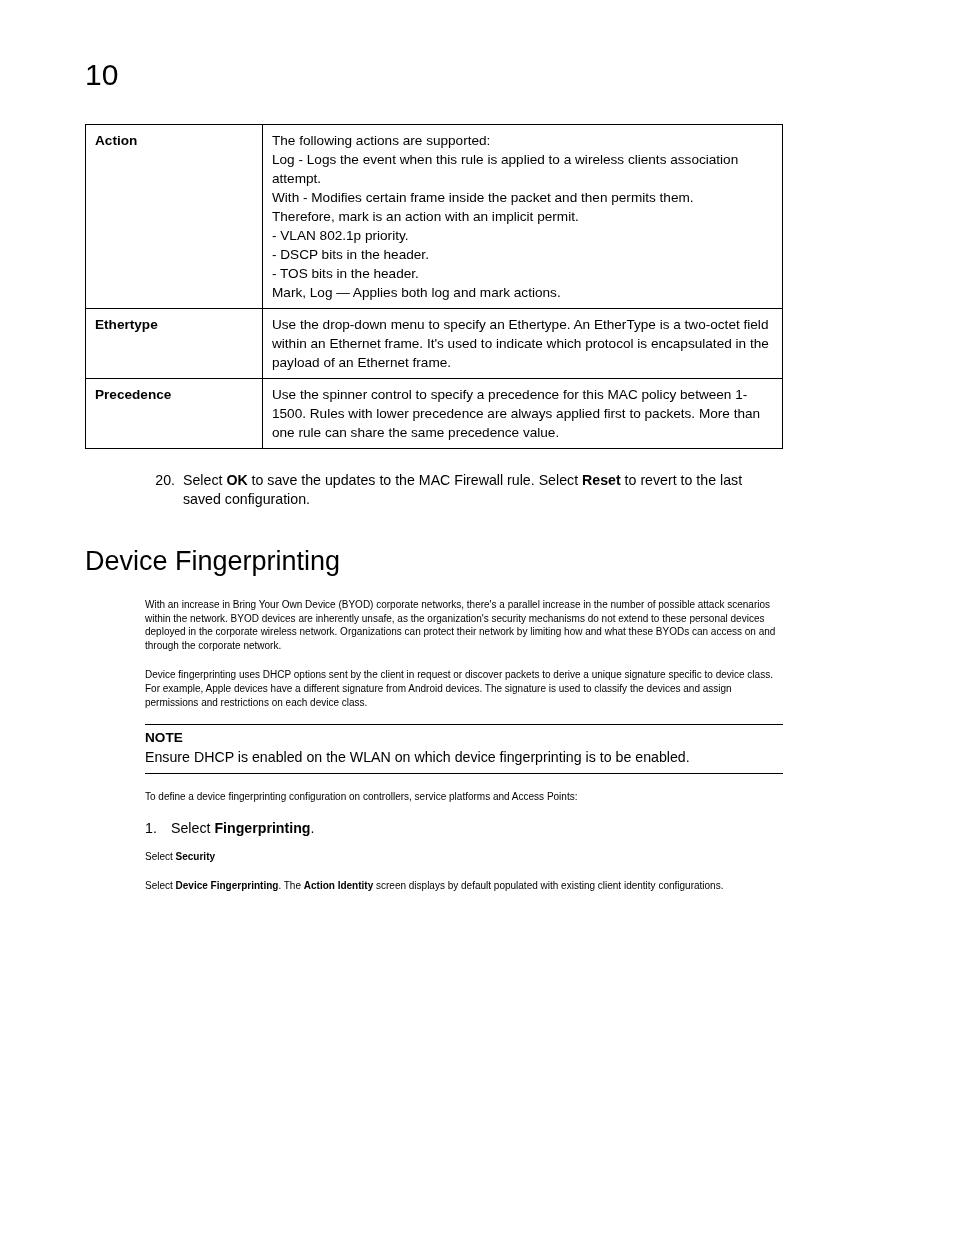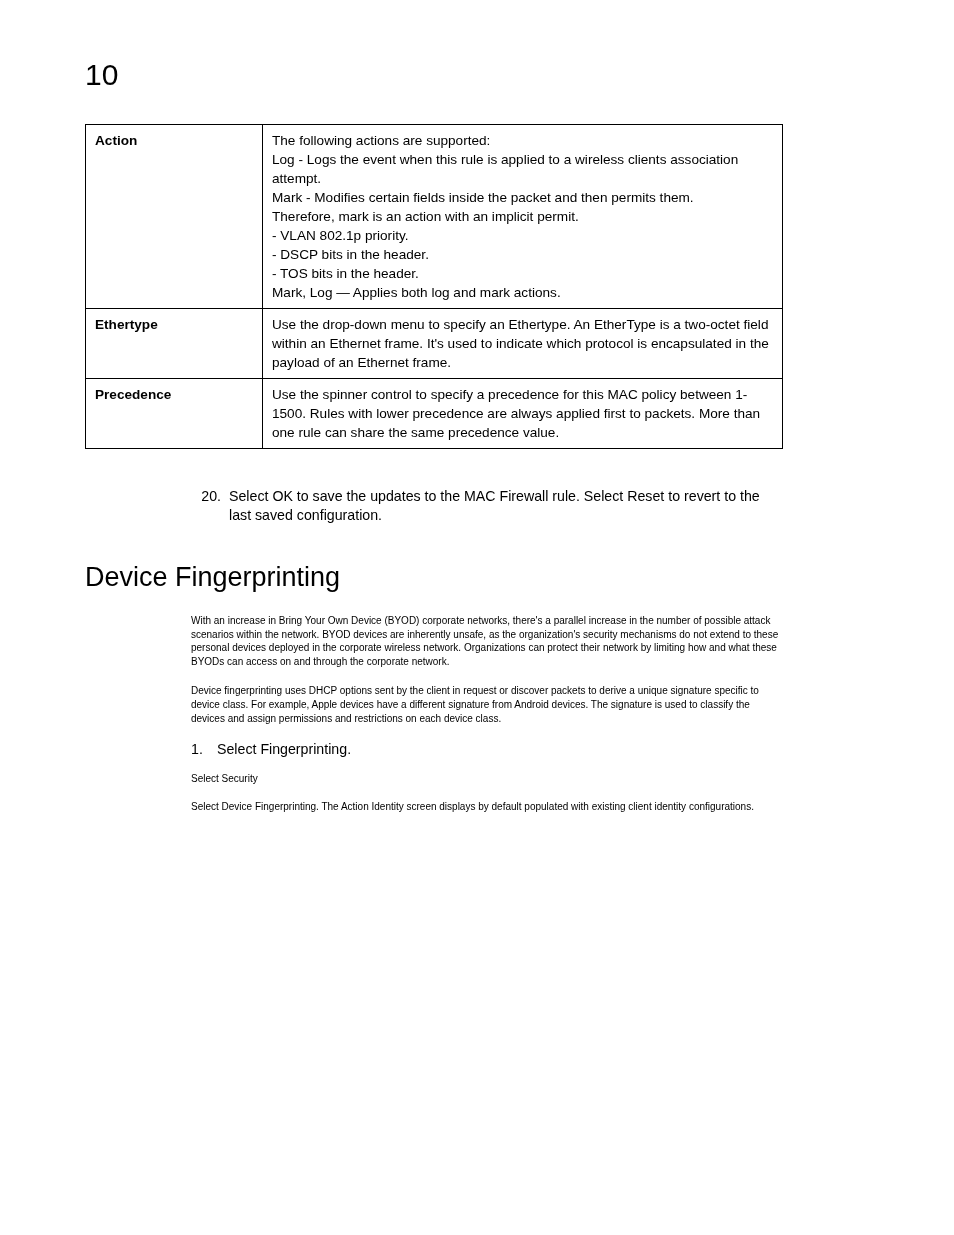--- a/index.html
+++ b/index.html
@@ -24,37 +24,37 @@
   .chapnum {
     font-family: Arial, Helvetica, sans-serif;
     font-size: 30px;
     font-weight: 400;
     letter-spacing: 0px;
     margin-bottom: 28px;
   }
   table.defs {
     width: 100%;
     border-collapse: collapse;
-    margin-bottom: 38px;
+    margin-bottom: 22px;
   }
   table.defs td {
     border: 1px solid #000000;
     padding: 6px 9px 6px 9px;
     vertical-align: top;
     font-size: 13.6px;
     line-height: 1.4;
   }
   table.defs td.term {
     width: 158px;
     font-weight: bold;
     font-family: Arial, Helvetica, sans-serif;
   }
   .ital { }
   .body-indent {
-    margin-left: 106px;
+    margin-left: 60px;
   }
   .step {
     display: flex;
     margin-bottom: 14px;
     font-size: 14.2px;
   }
   .step .num {
     width: 30px;
     flex: 0 0 30px;
     text-align: right;
@@ -80,42 +80,42 @@
     border-bottom: 1px solid #000;
     padding: 4px 0 6px 0;
     margin: 6px 0 16px 0;
   }
   .note-label {
     font-weight: bold;
     font-family: Arial, Helvetica, sans-serif;
     font-size: 13.6px;
     display: block;
   }
-  .bold { font-weight: normal; }
+  .bold { font-weight: bold; }
   .numlist {
     display: flex;
     margin: 0 0 12px 0;
   }
   .numlist .n { width: 26px; flex: 0 0 26px; }
 </style>
 </head>
 <body>
 
 <div class="page">
 
   <div class="chapnum">10</div>
 
   <table class="defs">
     <tbody id="table-body">
         <tr>
           <td class="term">Action</td>
           <td>
             <div><span>The following actions are supported:</span></div>
             <div><span class="ital">Log</span><span> - Logs the event when this rule is applied to a wireless clients association attempt.</span></div>
-            <div><span class="ital">Mark</span><span> - Modifies certain fields inside the packet and then permits them.</span></div>
+            <div><span class="ital">With</span><span> - Modifies certain frame inside the packet and then permits them.</span></div>
             <div><span>Therefore, mark is an action with an implicit permit.</span></div>
             <div><span>- VLAN 802.1p priority.</span></div>
             <div><span>- DSCP bits in the header.</span></div>
             <div><span>- TOS bits in the header.</span></div>
             <div><span class="ital">Mark, Log</span><span> — Applies both log and mark actions.</span></div>
           </td>
         </tr>
         <tr>
           <td class="term">Ethertype</td>
           <td>
@@ -146,21 +146,26 @@
 
   <div class="body-indent">
 
     <p class="para">
       <span>With an increase in </span><span class="ital">Bring Your Own Device</span><span> (BYOD) corporate networks, there's a parallel increase in the number of possible attack scenarios within the network. BYOD devices are inherently unsafe, as the organization's security mechanisms do not extend to these personal devices deployed in the corporate wireless network. Organizations can protect their network by limiting how and what these BYODs can access on and through the corporate network.</span>
     </p>
 
 
     <p class="para">Device fingerprinting uses DHCP options sent by the client in request or discover packets to derive a unique signature specific to device class. For example, Apple devices have a different signature from Android devices. The signature is used to classify the devices and assign permissions and restrictions on each device class.</p>
 
+    <div class="note-block">
+      <span class="note-label">NOTE</span>
+      <span>Ensure DHCP is enabled on the WLAN on which device fingerprinting is to be enabled.</span>
+    </div>
 
+    <p class="para">To define a device fingerprinting configuration on controllers, service platforms and Access Points:</p>
 
     <div class="numlist">
       <div class="n">1.</div>
       <div>
         <span>Select </span><span class="bold">Fingerprinting</span><span>.</span>
       </div>
     </div>
 
     <p class="para">
       <span>Select </span><span class="bold">Security</span>

